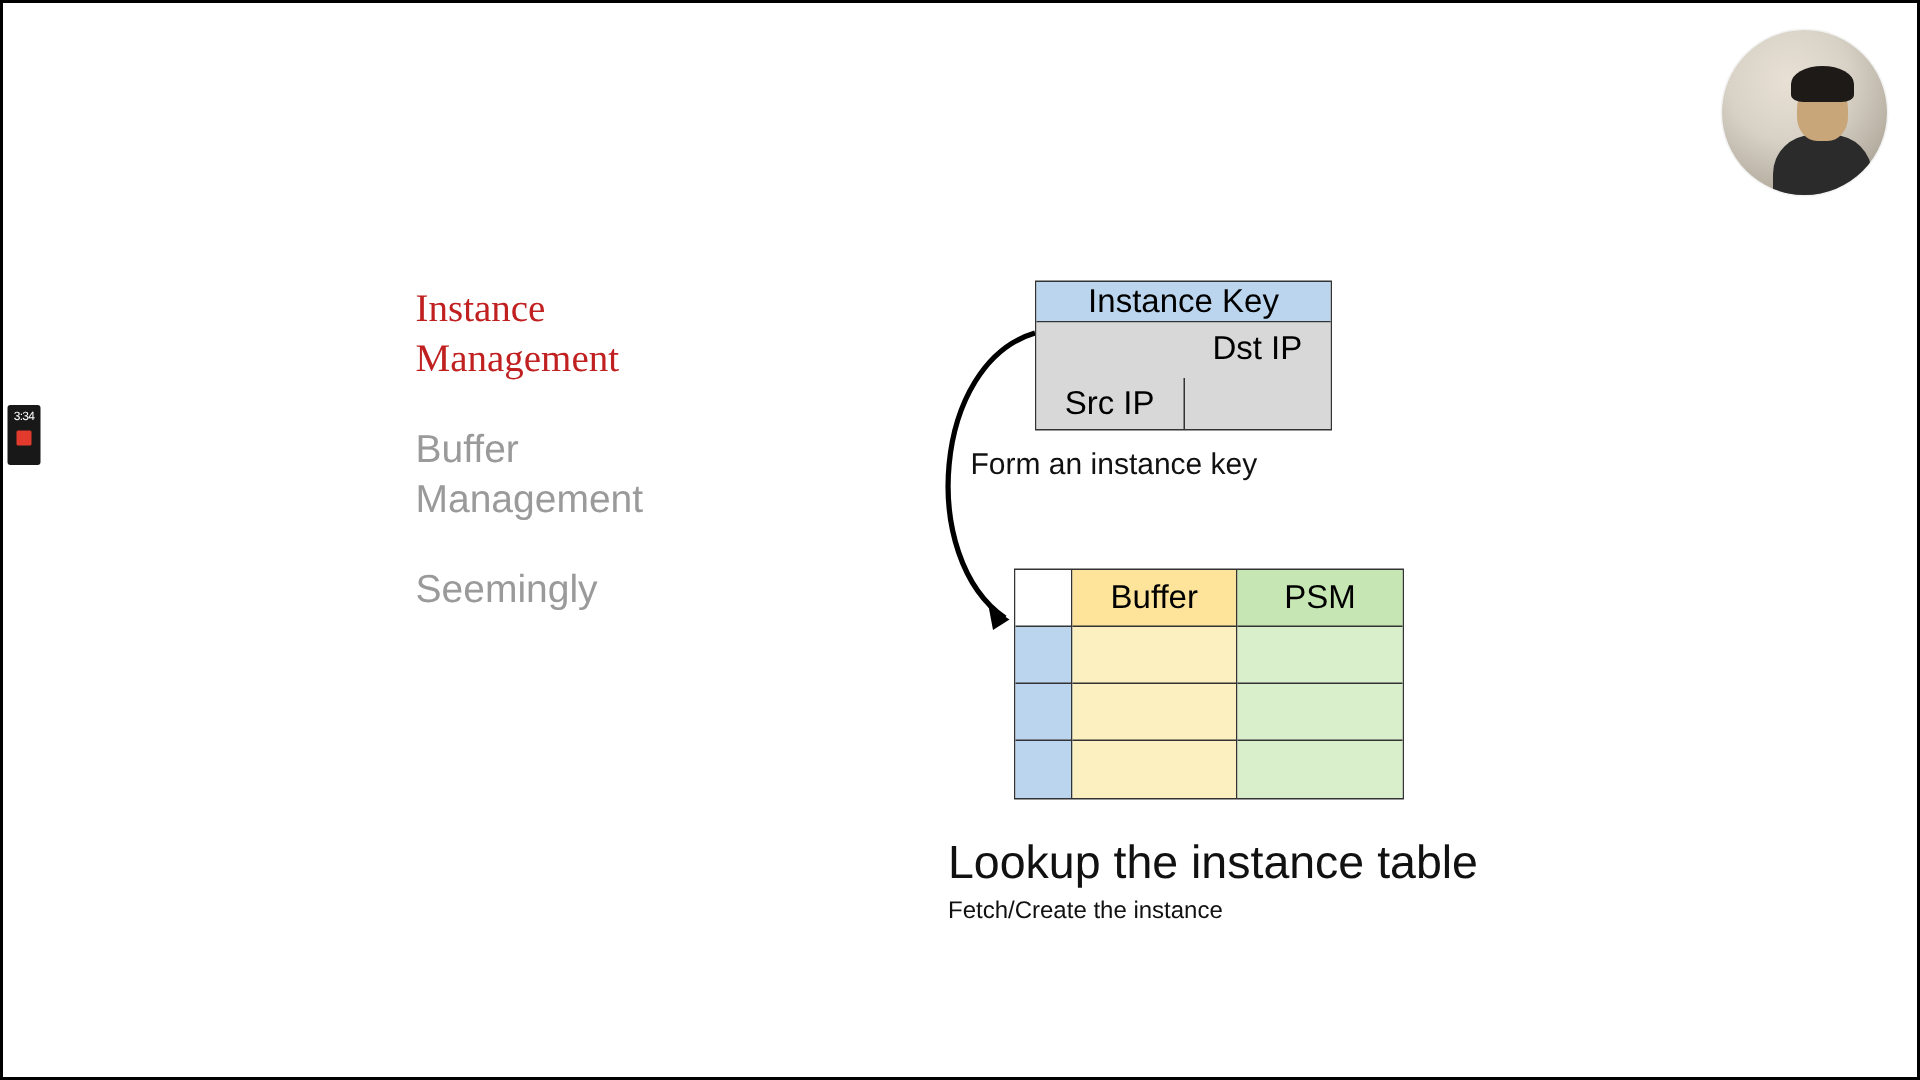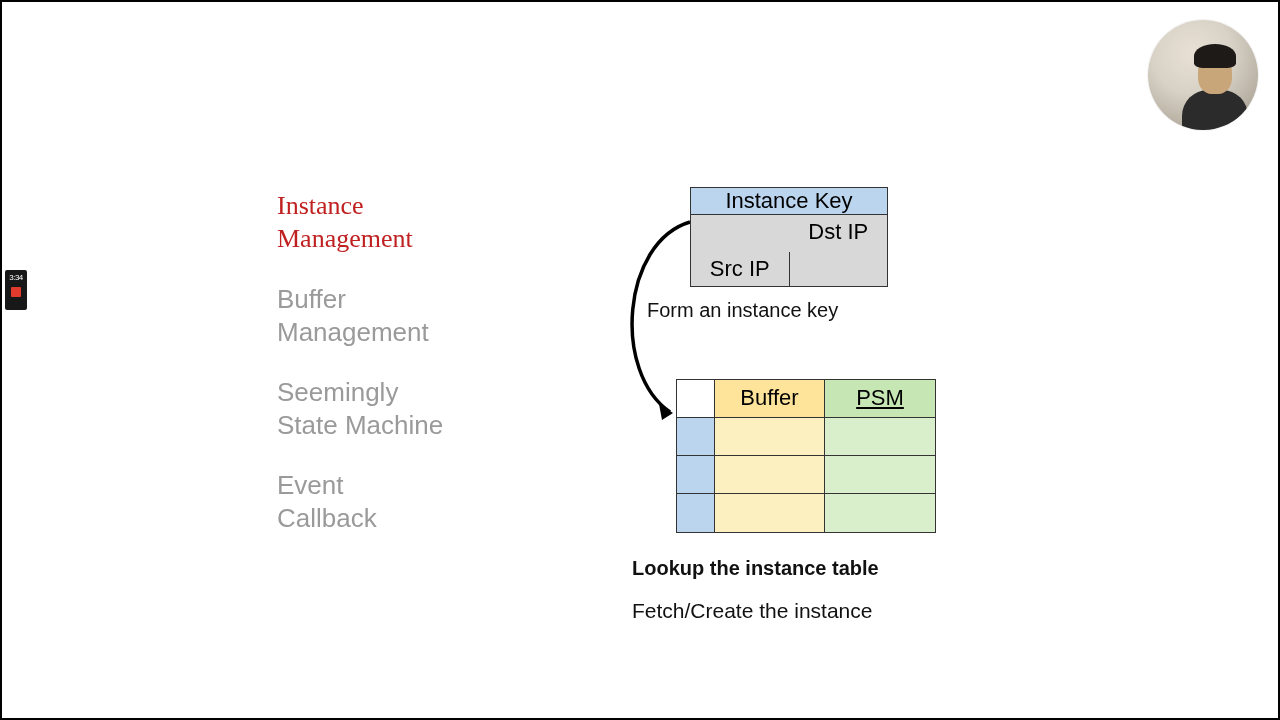--- a/index.html
+++ b/index.html
@@ -107,36 +107,35 @@
     border-bottom: none;
   }
   .trow > div:last-child {
     border-right: none;
   }
   .c0 { width: 38px; background: #bcd5ee; }
   .c1 { width: 110px; }
   .c2 { width: 110px; }
   .hdr .c0 { background: #fff; border-right: 1.5px solid #333; }
   .hdr .c1 { background: #fde49a; }
-  .hdr .c2 { background: #c6e6b3; text-decoration: underline; }
+  .hdr .c2 { background: #c6e6b3; }
   .body .c1 { background: #fcefc0; }
   .body .c2 { background: #d9eecb; }
   .caption2 {
     position: absolute;
     top: 370px;
     left: 0px;
-    font-size: 20px;
+    font-size: 31px;
     color: #111;
-    font-weight: bold;
   }
   .caption3 {
     position: absolute;
     top: 412px;
     left: 0px;
-    font-size: 21px;
+    font-size: 16px;
     color: #111;
   }
   .arrow-svg {
     position: absolute;
     left: -20px;
     top: 25px;
     width: 110px;
     height: 220px;
     overflow: visible;
   }
@@ -213,25 +212,20 @@
     <div class="step active">
       <span>Instance</span><br>
       <span>Management</span>
     </div>
     <div class="step">
       <span>Buffer</span><br>
       <span>Management</span>
     </div>
     <div class="step">
       <span>Seemingly</span><br>
-      <span>State Machine</span>
-    </div>
-    <div class="step">
-      <span>Event</span><br>
-      <span>Callback</span>
     </div>
   </div>
 
   <div class="diagram">
 
     <svg class="arrow-svg" viewBox="0 0 110 220">
       <path d="M 78 10 C 10 30, 0 160, 58 200" stroke="#000" stroke-width="3.5" fill="none"></path>
       <polygon points="61,201 47,192 50,208" fill="#000"></polygon>
     </svg>
 

